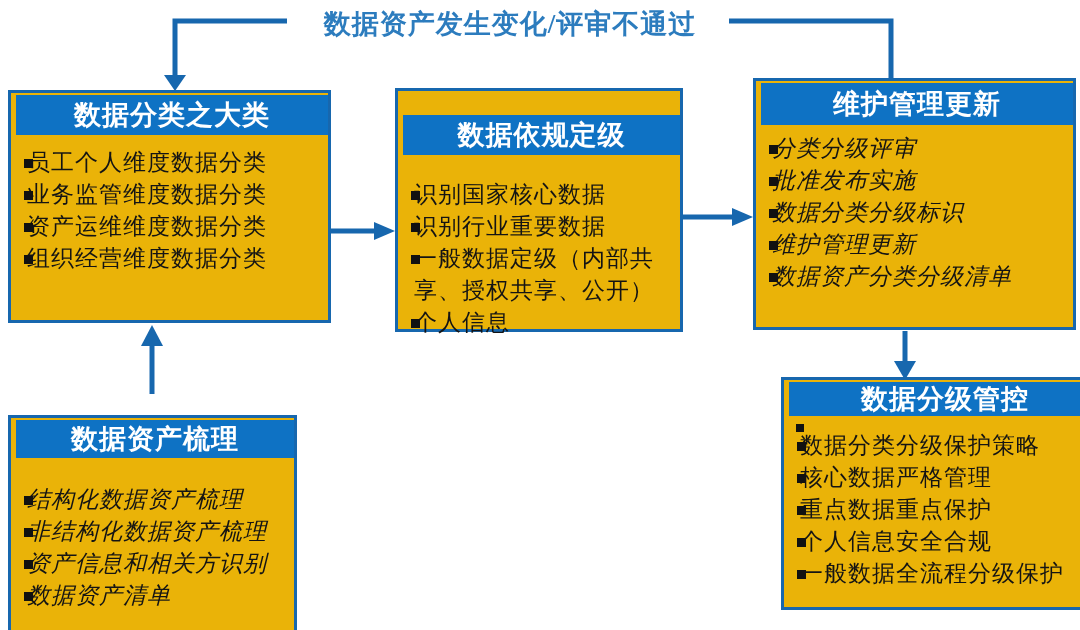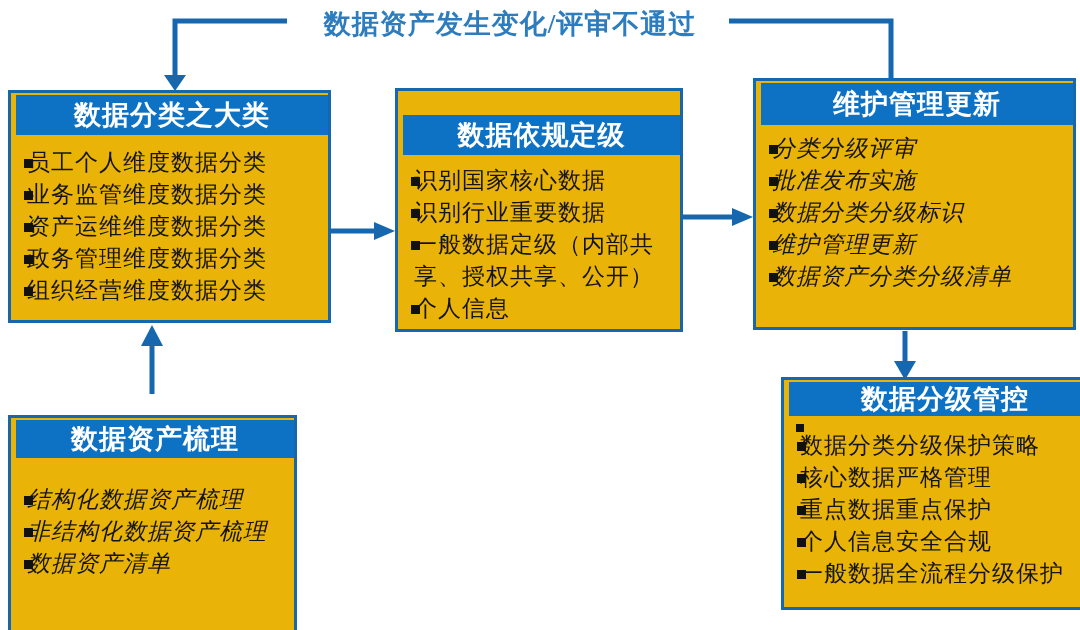--- a/index.html
+++ b/index.html
@@ -47,21 +47,21 @@
     background:var(--color-bullet);
   }
 
   
   .box-classification{left:8px;top:90px;width:323px;height:233px;}
   .box-classification .box-header{height:40px;line-height:40px;}
   .box-classification .box-list{margin-top:12px;}
 
   .box-grading{left:395px;top:88px;width:288px;height:244px;}
   .box-grading .box-header{height:40px;line-height:40px;margin-top:24px;}
-  .box-grading .box-list{margin-top:10px;}
+  .box-grading .box-list{margin-top:24px;}
   .box-grading .box-list li{padding-right:0;}
 
   .box-review{left:753px;top:78px;width:323px;height:252px;}
   .box-review .box-header{height:42px;line-height:42px;}
   .box-review .box-list{margin-top:8px;font-style:italic;}
 
   .box-control{left:781px;top:377px;width:323px;height:233px;}
   .box-control .box-header{height:34px;line-height:34px;}
   .box-control .box-list{margin-top:14px;}
   .stray-bullet{
@@ -117,24 +117,20 @@
         <li>
         <span class="bullet"></span>
         <span class="item-text">业务监管维度数据分类</span>
       </li>
         <li>
         <span class="bullet"></span>
         <span class="item-text">资产运维维度数据分类</span>
       </li>
         <li>
         <span class="bullet"></span>
-        <span class="item-text">政务管理维度数据分类</span>
-      </li>
-        <li>
-        <span class="bullet"></span>
         <span class="item-text">组织经营维度数据分类</span>
       </li>
       </ul>
   </div>
 
   <div class="flow-box box-grading">
     <div class="box-header">数据依规定级</div>
     <ul class="box-list">
 
     <li>
@@ -218,18 +214,22 @@
     <li>
         <span class="bullet"></span>
         <span class="item-text">结构化数据资产梳理</span>
       </li>
         <li>
         <span class="bullet"></span>
         <span class="item-text">非结构化数据资产梳理</span>
       </li>
         <li>
         <span class="bullet"></span>
+        <span class="item-text">资产信息和相关方识别</span>
+      </li>
+        <li>
+        <span class="bullet"></span>
         <span class="item-text">数据资产清单</span>
       </li>
       </ul>
   </div>
 
 </div>
 
 </body></html>

